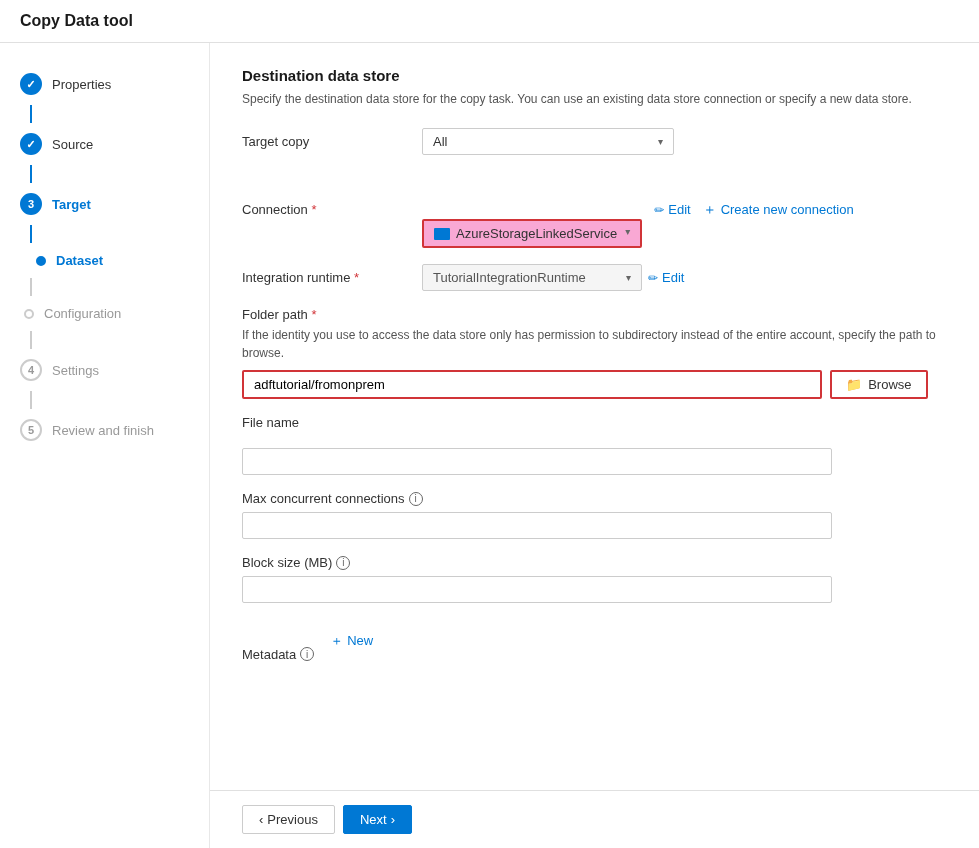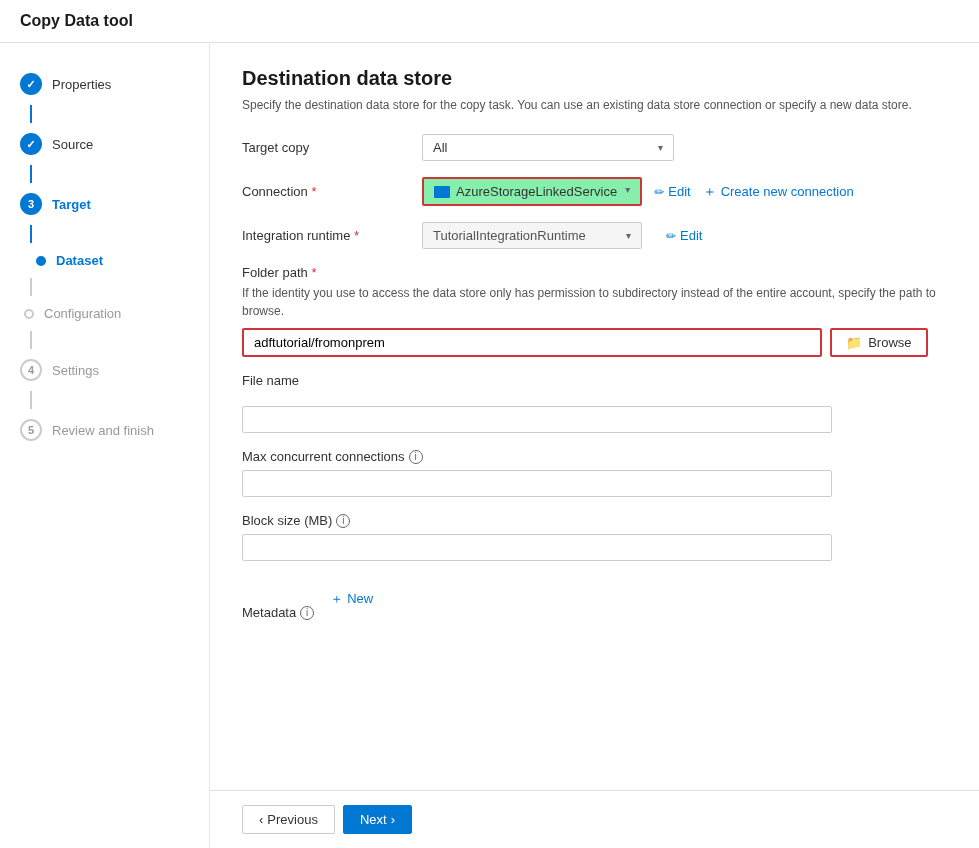--- a/index.html
+++ b/index.html
@@ -24,43 +24,43 @@
     .sidebar-item.active .step-label { color: #0078d4; font-weight: 600; }
     .sidebar-item.inactive .step-label { color: #999; }
     .step-connector { width: 2px; height: 18px; background: #0078d4; margin-left: 30px; }
     .step-connector.inactive { background: #ccc; }
     
     
     .content { flex: 1; display: flex; flex-direction: column; overflow: hidden; }
     .content-body { flex: 1; padding: 24px 32px; overflow-y: auto; }
     
     
-    .section-title { font-size: 20px; font-weight: 600; margin-bottom: 6px; color: #1a1a1a; }
+    .section-title { font-size: 15px; font-weight: 600; margin-bottom: 6px; color: #1a1a1a; }
     .section-desc { font-size: 12px; color: #555; margin-bottom: 20px; line-height: 1.5; }
     
     
     .form-row { display: flex; align-items: center; margin-bottom: 16px; }
     .form-label { width: 180px; font-size: 13px; color: #333; flex-shrink: 0; }
     .form-label .required { color: #d13438; }
     .form-control { flex: 1; }
     
     
     .select-box { display: flex; align-items: center; border: 1px solid #ccc; background: #fff; padding: 5px 10px; border-radius: 2px; cursor: pointer; min-width: 200px; justify-content: space-between; }
     .select-value { font-size: 13px; color: #333; display: flex; align-items: center; gap: 6px; }
     .select-icon { width: 16px; height: 12px; background: #0078d4; border-radius: 1px; display: inline-block; flex-shrink: 0; }
     .chevron-down { font-size: 10px; color: #666; margin-left: 8px; }
     
     
     .connection-row { display: flex; align-items: center; gap: 12px; }
-    .connection-dropdown { display: flex; align-items: flex-start; border: 2px solid #d13438; background: #86efac; padding: 5px 10px; border-radius: 2px; cursor: pointer; min-width: 220px; justify-content: space-between; }
+    .connection-dropdown { display: flex; align-items: flex-start; border: 2px solid #d13438; background: #f9a8d4; padding: 5px 10px; border-radius: 2px; cursor: pointer; min-width: 220px; justify-content: space-between; margin-top: 48px; }
     .edit-link { display: flex; align-items: center; gap: 4px; color: #0078d4; cursor: pointer; font-size: 13px; text-decoration: none; }
     .create-link { display: flex; align-items: center; gap: 4px; color: #0078d4; cursor: pointer; font-size: 13px; }
     
     
-    .ir-row { display: flex; align-items: center; gap: 24px; }
+    .ir-row { display: flex; align-items: center; gap: 6px; }
     .ir-dropdown { display: flex; align-items: center; border: 1px solid #ccc; background: #f5f5f5; padding: 5px 10px; border-radius: 2px; cursor: default; min-width: 220px; justify-content: space-between; }
     .ir-value { font-size: 13px; color: #555; }
     
     
     .folder-section { margin-bottom: 16px; }
     .folder-label { font-size: 13px; color: #333; margin-bottom: 4px; }
     .folder-label .required { color: #d13438; }
     .folder-desc { font-size: 12px; color: #555; margin-bottom: 8px; line-height: 1.5; }
     .folder-input-row { display: flex; align-items: center; gap: 8px; }
     .folder-input { border: 2px solid #d13438; padding: 5px 10px; font-size: 13px; border-radius: 2px; width: 580px; }
@@ -246,21 +246,21 @@
 
       <div class="form-row" style="align-items: flex-start; flex-direction: column; margin-bottom: 16px;">
         <div class="form-label" style="margin-bottom: 6px; width: auto; display: flex; align-items: center;">
           <span>Block size (MB)</span>
           <span class="info-icon">i</span>
         </div>
         <input type="text" class="std-input" style="width: 590px;">
       </div>
 
       <div class="metadata-row">
-        <div style="display: flex; align-items: center; margin-top: 28px;">
+        <div style="display: flex;  margin-top: 28px;">
           <span>Metadata</span>
           <span class="info-icon">i</span>
         </div>
         <button class="new-btn">
           <span>＋</span>
           <span>New</span>
         </button>
       </div>
 
     </div>

